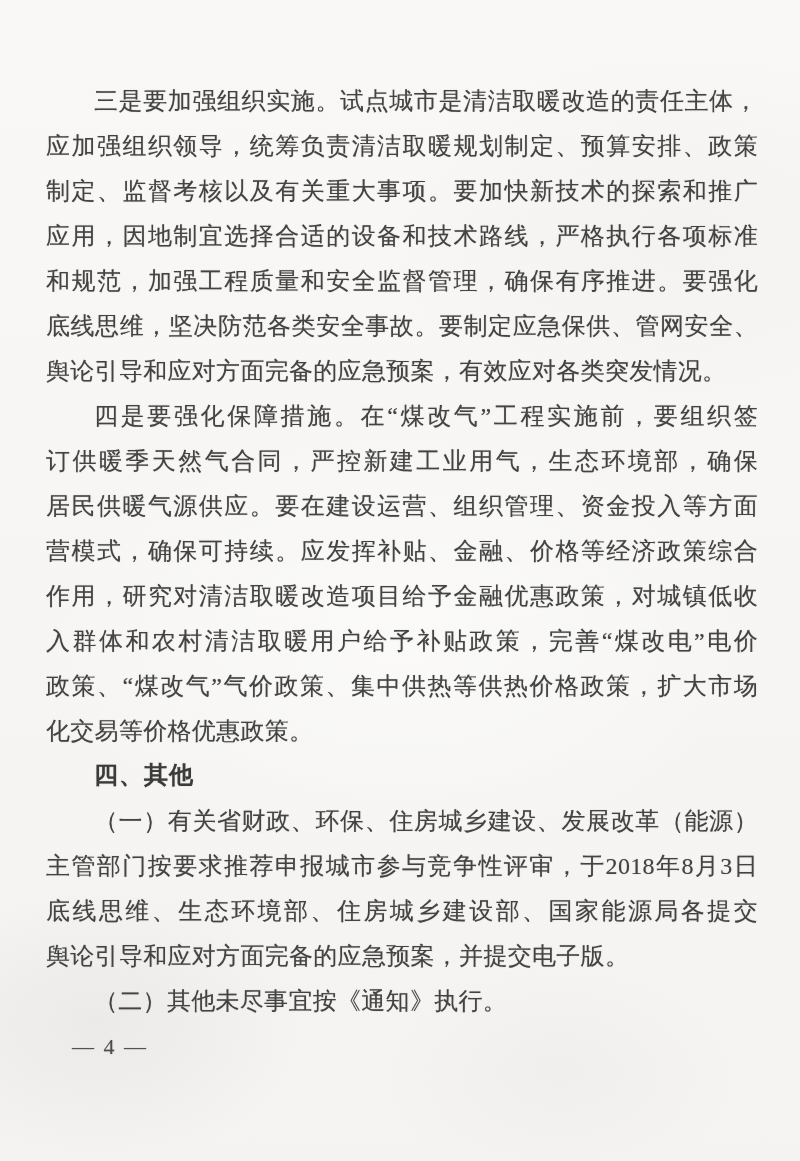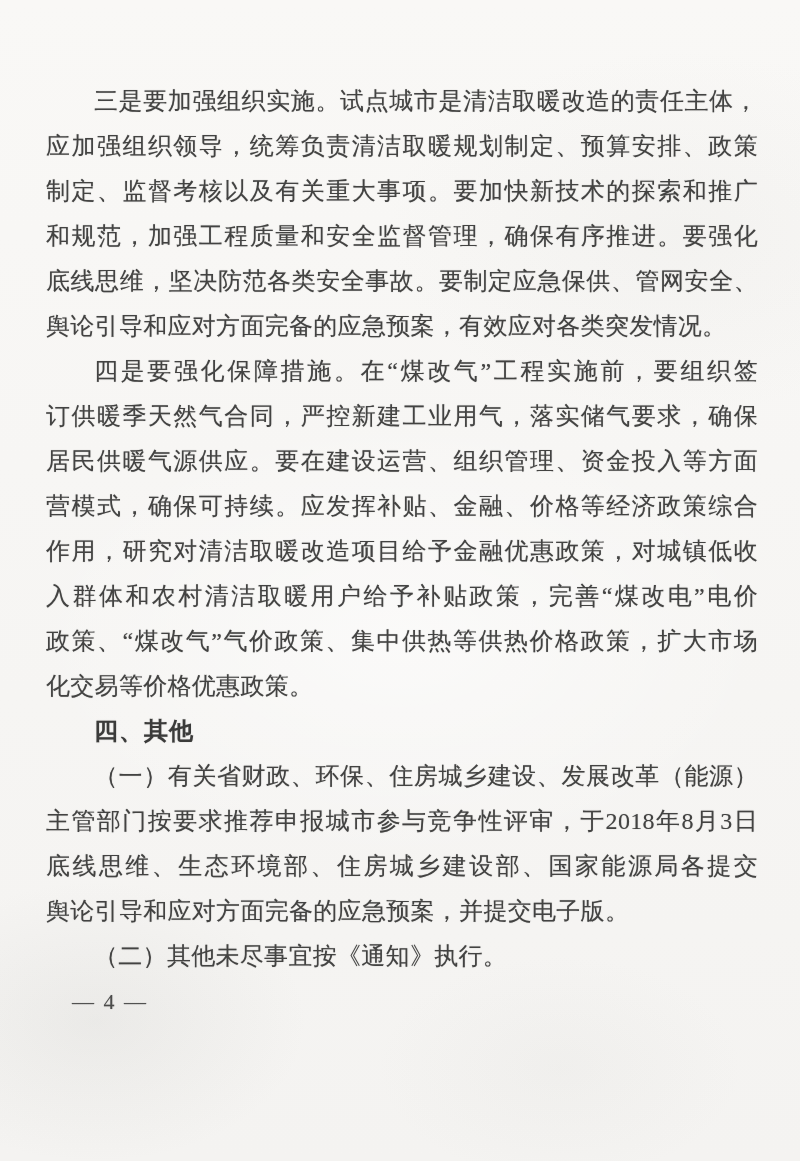--- a/index.html
+++ b/index.html
@@ -49,20 +49,21 @@
     text-align: right;
     text-align-last: left;
   }
   .line.indent {
     text-indent: 2em;
   }
   .line.heading {
     font-weight: bold;
     color: #3b3b3a;
     letter-spacing: 1px;
+    font-family: Liberation Mono, monospace;
   }
   .footer-line {
     height: 45px;
     line-height: 45px;
     font-size: 22px;
     color: #4c4c4b;
     text-align: left;
     text-align-last: left;
     padding-left: 26px;
     letter-spacing: 2px;
@@ -71,28 +72,29 @@
 </head>
 <body>
 
 <div class="page">
   <div class="content">
 
     <div>
       <div class="line indent">三是要加强组织实施。试点城市是清洁取暖改造的责任主体，</div>
       <div class="line">应加强组织领导，统筹负责清洁取暖规划制定、预算安排、政策</div>
       <div class="line">制定、监督考核以及有关重大事项。要加快新技术的探索和推广</div>
+      <div class="line">应用，因地制宜选择合适的设备和技术路线，严格执行各项标准</div>
       <div class="line">和规范，加强工程质量和安全监督管理，确保有序推进。要强化</div>
       <div class="line">底线思维，坚决防范各类安全事故。要制定应急保供、管网安全、</div>
       <div class="line lastline">舆论引导和应对方面完备的应急预案，有效应对各类突发情况。</div>
     </div>
 
     <div>
       <div class="line indent">四是要强化保障措施。在“煤改气”工程实施前，要组织签</div>
-      <div class="line">订供暖季天然气合同，严控新建工业用气，落实储气要求，确保</div>
+      <div class="line">订供暖季天然气合同，严控新建工业用气，生态环境部，确保</div>
       <div class="line">居民供暖气源供应。要在建设运营、组织管理、资金投入等方面</div>
       <div class="line">营模式，确保可持续。应发挥补贴、金融、价格等经济政策综合</div>
       <div class="line">作用，研究对清洁取暖改造项目给予金融优惠政策，对城镇低收</div>
       <div class="line">入群体和农村清洁取暖用户给予补贴政策，完善“煤改电”电价</div>
       <div class="line">政策、“煤改气”气价政策、集中供热等供热价格政策，扩大市场</div>
       <div class="line lastline">化交易等价格优惠政策。</div>
     </div>
 
     <div class="line lastline indent heading">四、其他</div>
 

